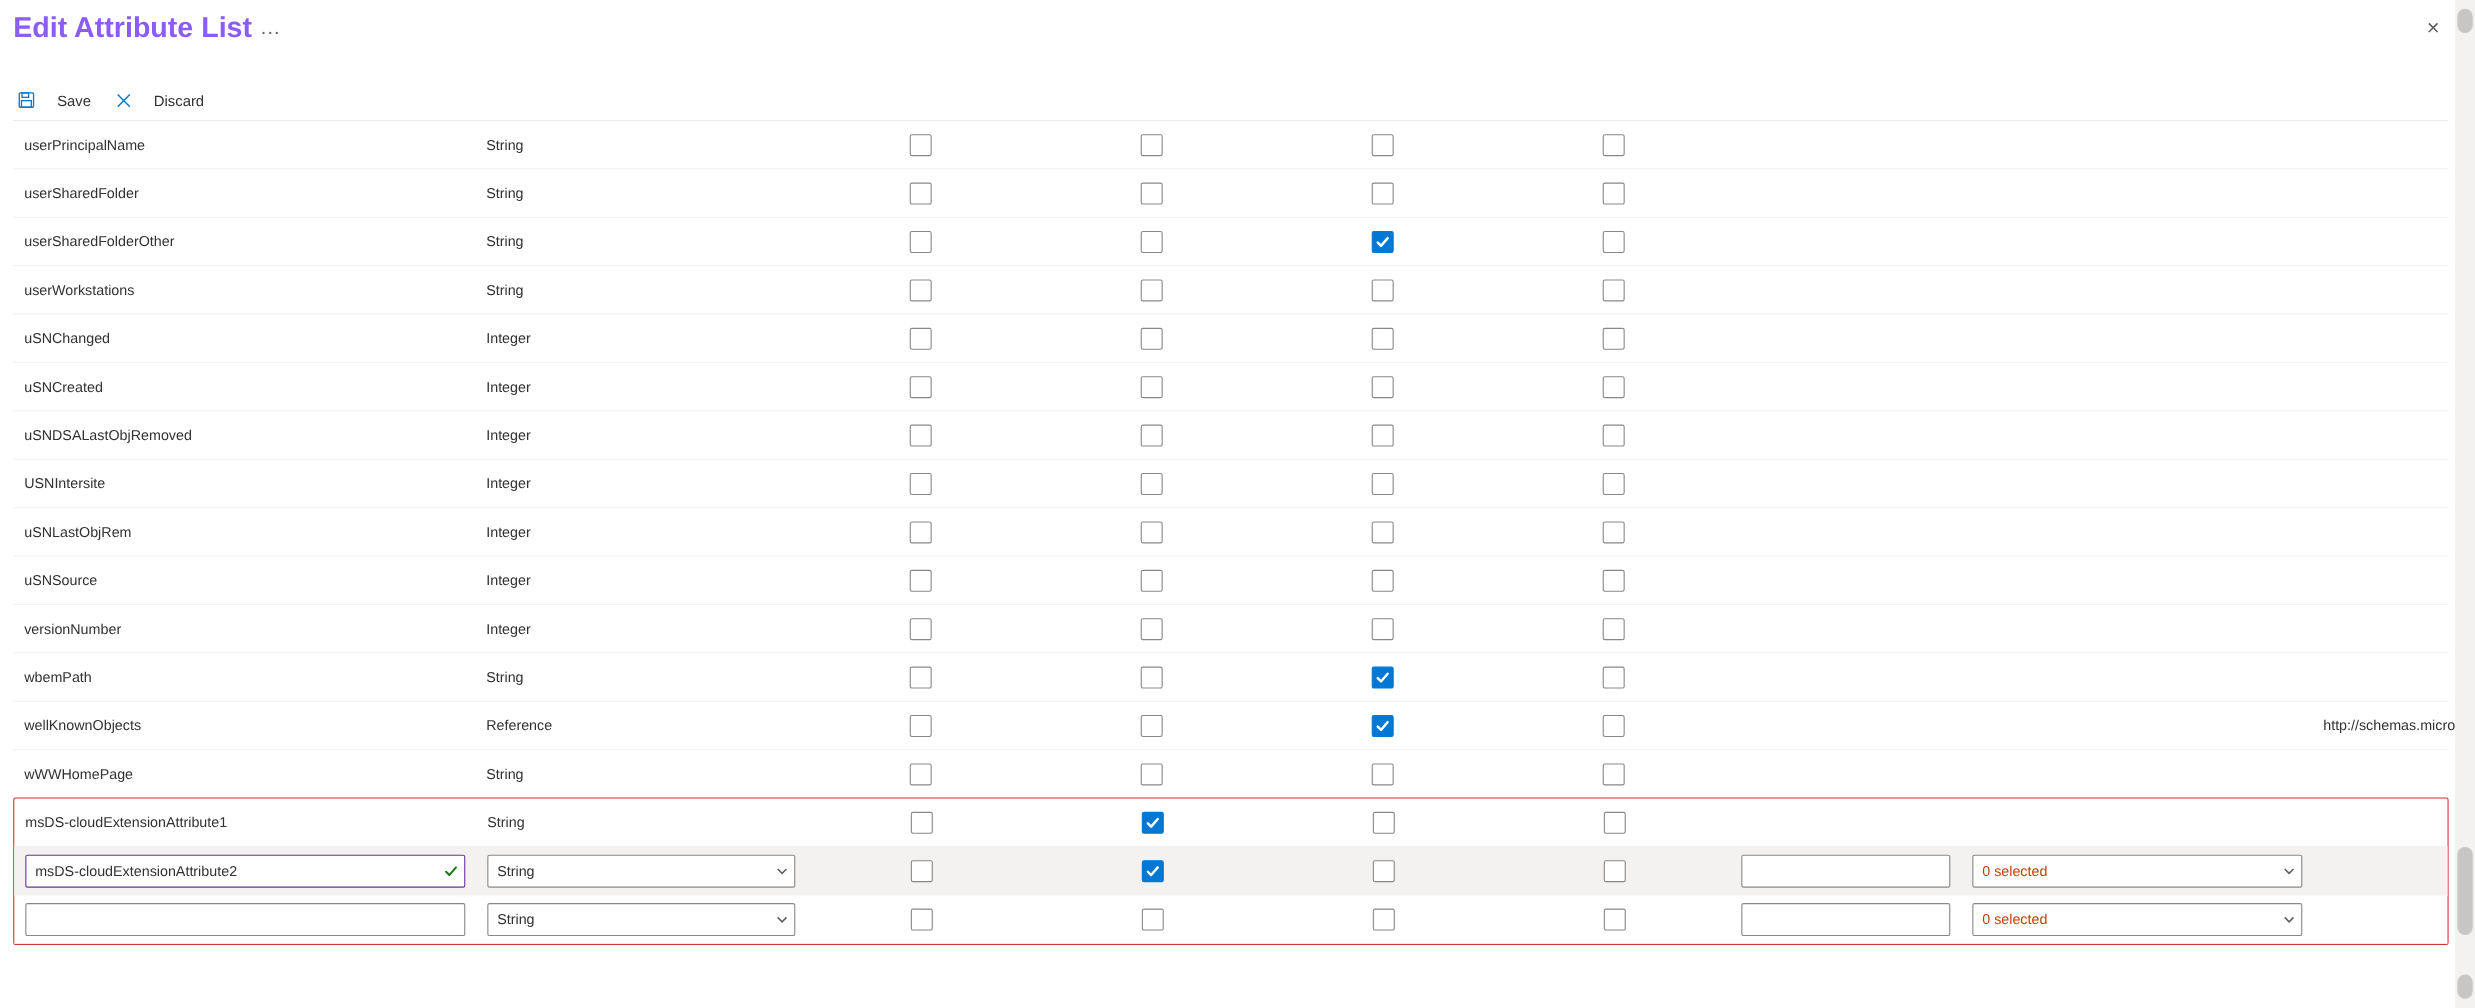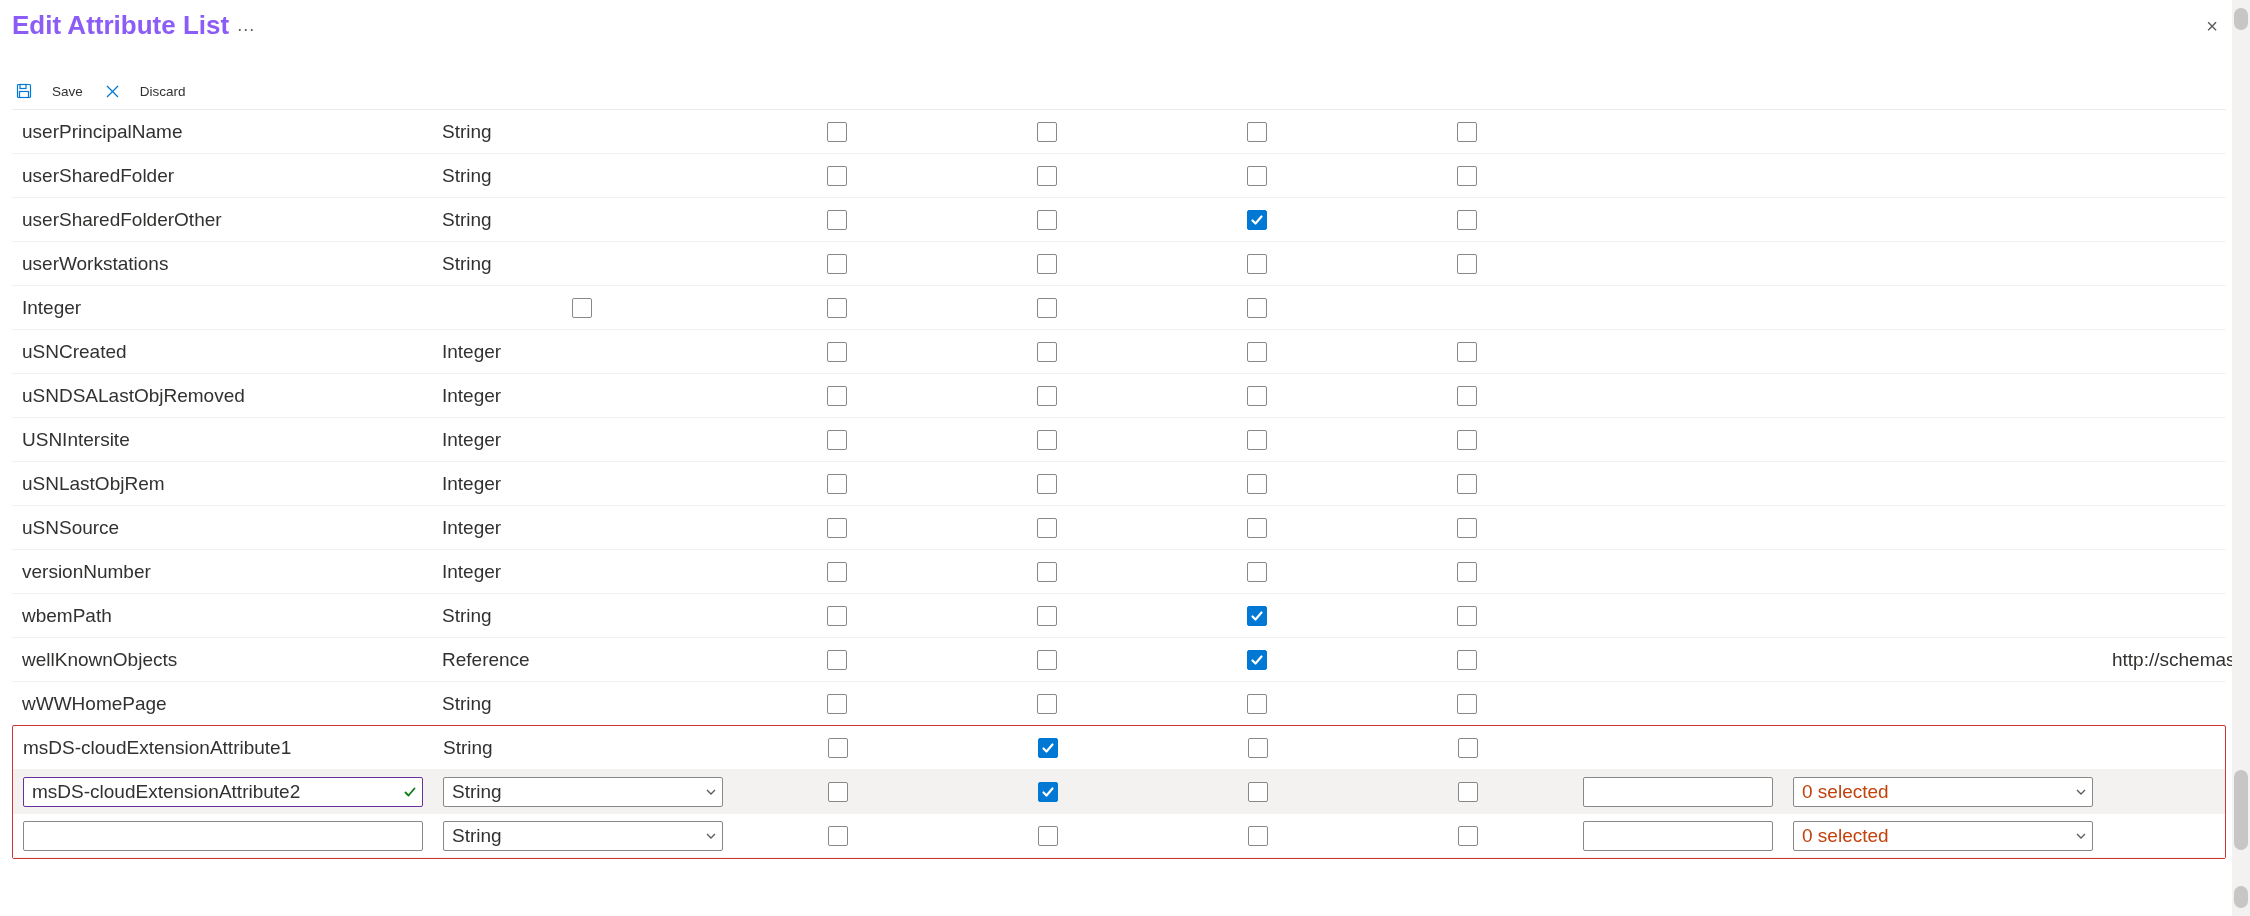--- a/index.html
+++ b/index.html
@@ -71,21 +71,21 @@
   
   .grid {
     margin-top: 0;
   }
   .row {
     display: grid;
     grid-template-columns: 420px 300px 210px 210px 210px 210px 210px 320px 320px 46px;
     align-items: center;
     min-height: 44px;
     border-bottom: 1px solid #f3f2f1;
-    font-size: 19px;
+    font-size: 13px;
     color: #323130;
   }
   .row.selected {
     background: #f3f2f1;
   }
   .row .cell {
     padding: 6px 10px;
     display: flex;
     align-items: center;
   }
@@ -277,20 +277,21 @@
           <span class="cb"></span>
         </div>
         <div class="cell center">
           <span class="cb"></span>
         </div>
         <div class="cell"></div>
         <div class="cell"></div>
         <div class="cell link-text"></div>
       </div>
       <div class="row">
+        <div class="cell">uSNChanged</div>
         <div class="cell">Integer</div>
         <div class="cell center">
           <span class="cb"></span>
         </div>
         <div class="cell center">
           <span class="cb"></span>
         </div>
         <div class="cell center">
           <span class="cb"></span>
         </div>

